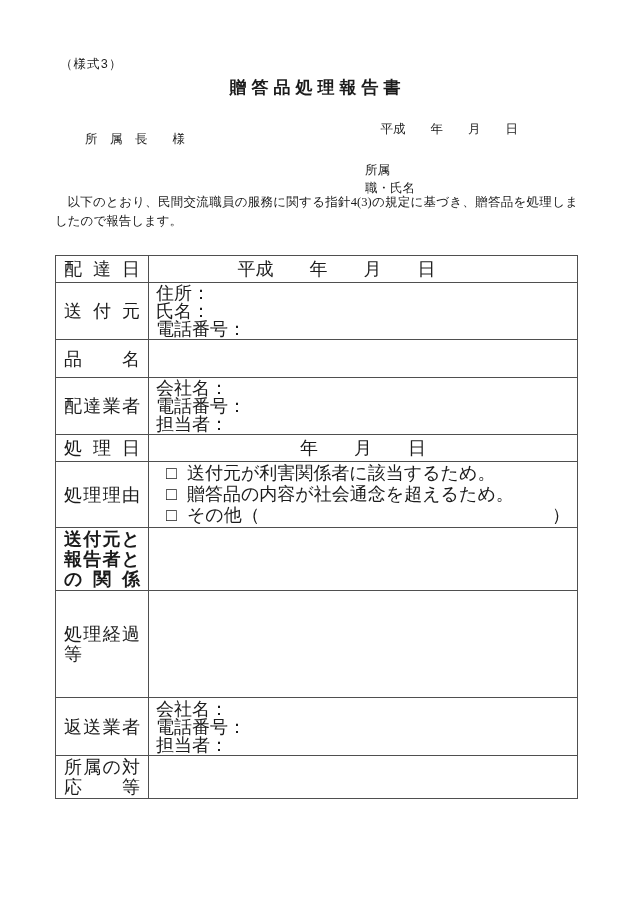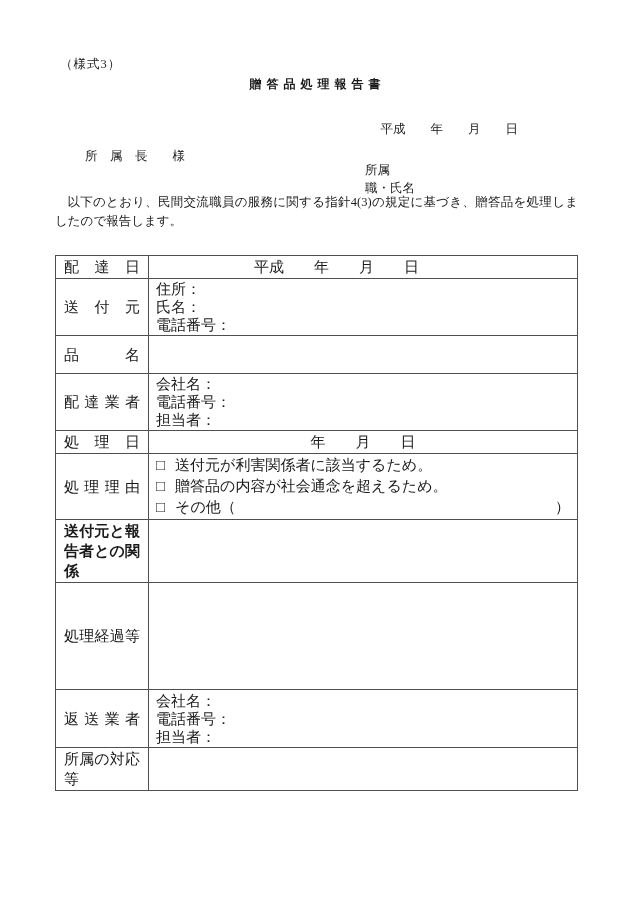--- a/index.html
+++ b/index.html
@@ -8,49 +8,49 @@
     font-family: "Liberation Serif", "DejaVu Serif", serif;
     color:#1b1b1b;
   }
   .page {
     position:relative;
     width:630px; height:903px;
     background:#fff;
     overflow:hidden;
     font-size:12.5px;
   }
-  .form-code { position:absolute; left:60px; top:56px; letter-spacing:1px; }
+  .form-code { position:absolute; left:60px; top:56px; letter-spacing:1px;font-family:Liberation Mono, monospace; }
   .doc-title {
     position:absolute; left:0; top:76px; width:100%;
-    text-align:center; font-weight:bold; font-size:12px;
+    text-align:center; font-weight:bold; font-size:17px;
     letter-spacing:5px; text-indent:5px;
   }
   .date-line { position:absolute; top:121px; right:112px; }
-  .addressee { position:absolute; left:85px; top:148px; }
+  .addressee { position:absolute; left:85px; top:131px; }
   .reporter { position:absolute; left:365px; top:161px; line-height:18px; }
   .intro {
     position:absolute; left:55px; top:193px; width:523px;
     line-height:19px; text-indent:1em; text-align:justify;
   }
   table.report {
     position:absolute; left:55px; top:255px; width:523px;
     border-collapse:collapse; table-layout:fixed;
-    font-size:15px;
+    font-size:18px;
   }
   table.report td { border:1px solid #4f4f4f; vertical-align:middle; }
   td.lbl {
     width:93px; padding:1px 8px;
     text-align:justify; text-align-last:justify;
     line-height:20px;
   }
   td.val { padding:1px 7px; }
   td.val .ln { line-height:18px; }
   td.center { text-align:center; }
   td.shift-left { padding-right:60px; }
-  td.reasons .ln { line-height:21px; }
+  td.reasons .ln { line-height:21px;margin-left:10px; }
   td.reasons .other { display:flex; justify-content:space-between;font-family:Liberation Serif, serif; }
   .cb { margin-right:10px; }
   tr.r0  { height:21px; }
   tr.r1  { height:54px; }
   tr.r2  { height:38px; }
   tr.r3  { height:54px; }
   tr.r4  { height:22px; }
   tr.r5  { height:22px; }
   tr.r6  { height:64px; }
   tr.r7  { height:44px;font-weight:bold; }

